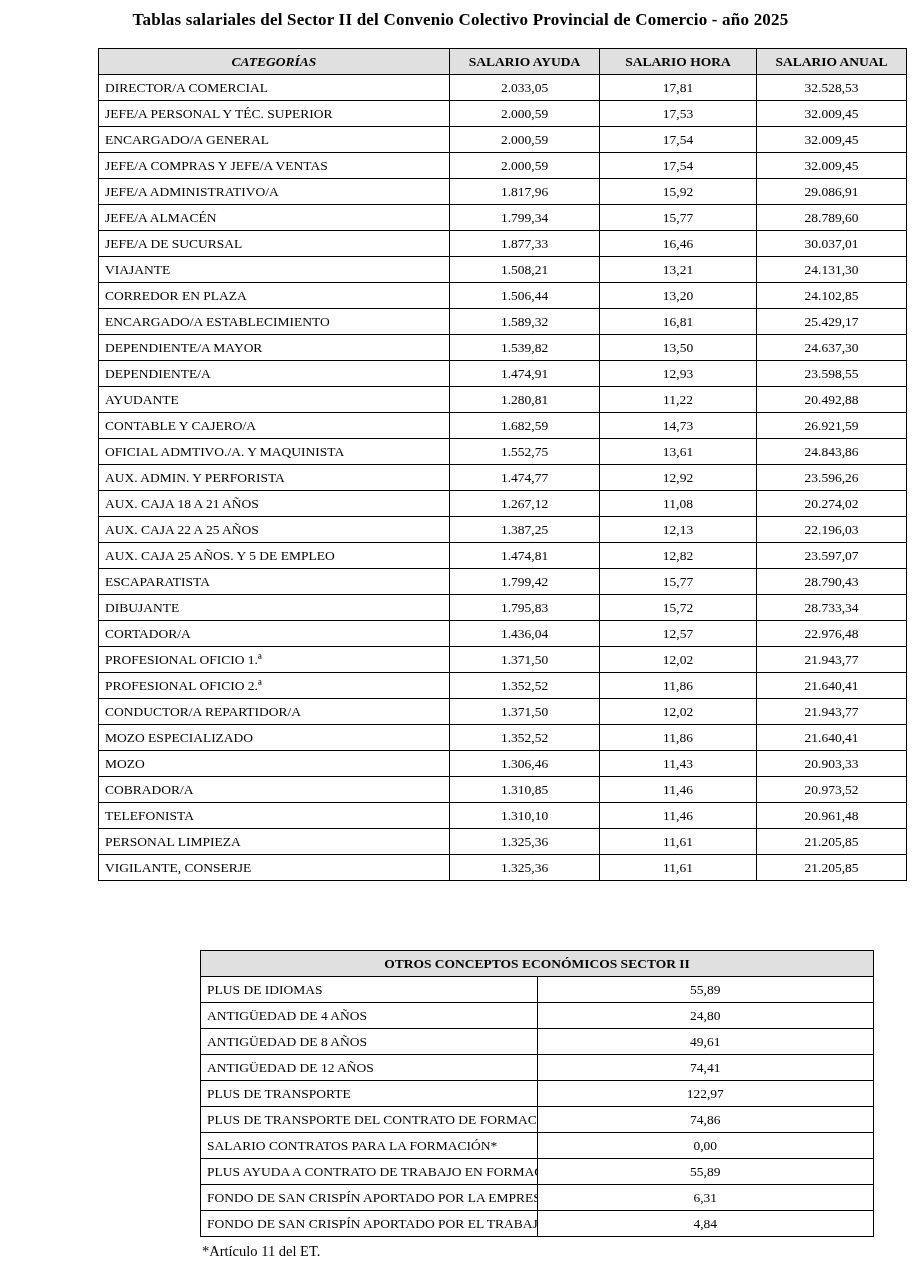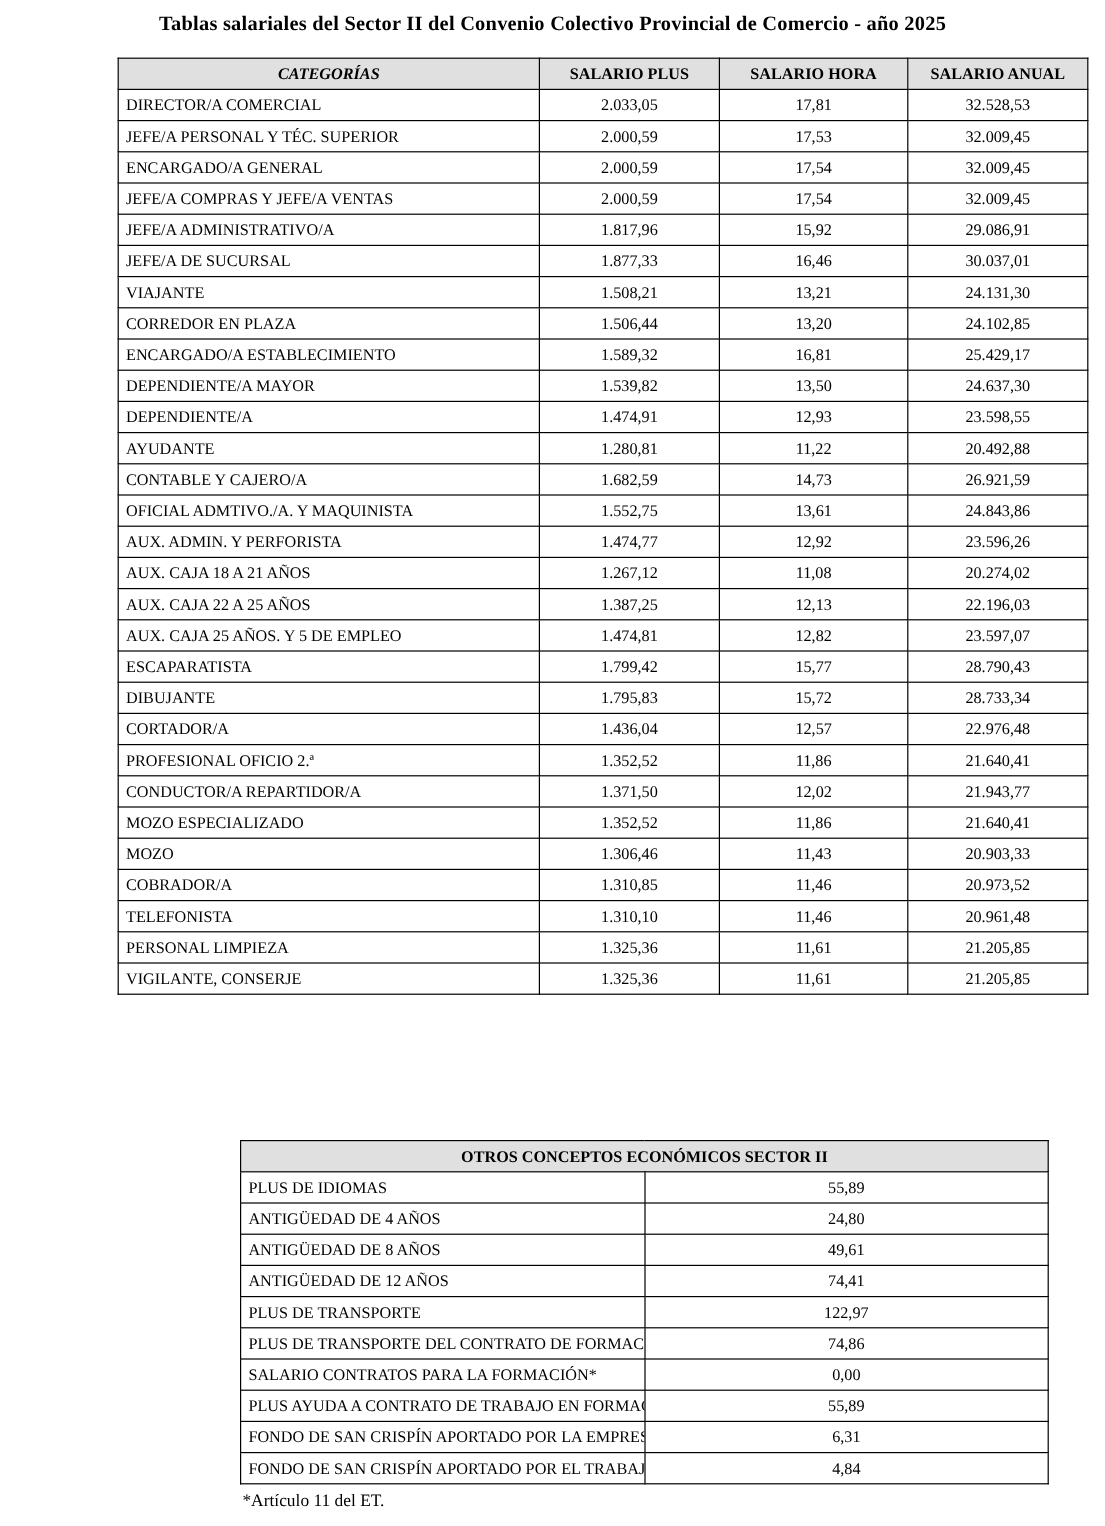--- a/index.html
+++ b/index.html
@@ -87,21 +87,21 @@
 </style>
 </head>
 <body>
 
 <div class="doc-title">Tablas salariales del Sector II del Convenio Colectivo Provincial de Comercio - año 2025</div>
 
 <table class="main-table">
   <thead>
     <tr>
       <th class="col-cat">CATEGORÍAS</th>
-      <th class="col-base">SALARIO PLUS</th>
+      <th class="col-base">SALARIO AYUDA</th>
       <th class="col-hora">SALARIO HORA</th>
       <th class="col-anual">SALARIO ANUAL</th>
     </tr>
   </thead>
   <tbody>
       <tr>
         <td class="cat">DIRECTOR/A COMERCIAL</td>
         <td class="num">2.033,05</td>
         <td class="num">17,81</td>
         <td class="num">32.528,53</td>
@@ -124,20 +124,26 @@
         <td class="num">17,54</td>
         <td class="num">32.009,45</td>
       </tr>
       <tr>
         <td class="cat">JEFE/A ADMINISTRATIVO/A</td>
         <td class="num">1.817,96</td>
         <td class="num">15,92</td>
         <td class="num">29.086,91</td>
       </tr>
       <tr>
+        <td class="cat">JEFE/A ALMACÉN</td>
+        <td class="num">1.799,34</td>
+        <td class="num">15,77</td>
+        <td class="num">28.789,60</td>
+      </tr>
+      <tr>
         <td class="cat">JEFE/A DE SUCURSAL</td>
         <td class="num">1.877,33</td>
         <td class="num">16,46</td>
         <td class="num">30.037,01</td>
       </tr>
       <tr>
         <td class="cat">VIAJANTE</td>
         <td class="num">1.508,21</td>
         <td class="num">13,21</td>
         <td class="num">24.131,30</td>
@@ -218,20 +224,26 @@
         <td class="cat">DIBUJANTE</td>
         <td class="num">1.795,83</td>
         <td class="num">15,72</td>
         <td class="num">28.733,34</td>
       </tr>
       <tr>
         <td class="cat">CORTADOR/A</td>
         <td class="num">1.436,04</td>
         <td class="num">12,57</td>
         <td class="num">22.976,48</td>
+      </tr>
+      <tr>
+        <td class="cat">PROFESIONAL OFICIO 1.ª</td>
+        <td class="num">1.371,50</td>
+        <td class="num">12,02</td>
+        <td class="num">21.943,77</td>
       </tr>
       <tr>
         <td class="cat">PROFESIONAL OFICIO 2.ª</td>
         <td class="num">1.352,52</td>
         <td class="num">11,86</td>
         <td class="num">21.640,41</td>
       </tr>
       <tr>
         <td class="cat">CONDUCTOR/A REPARTIDOR/A</td>
         <td class="num">1.371,50</td>

